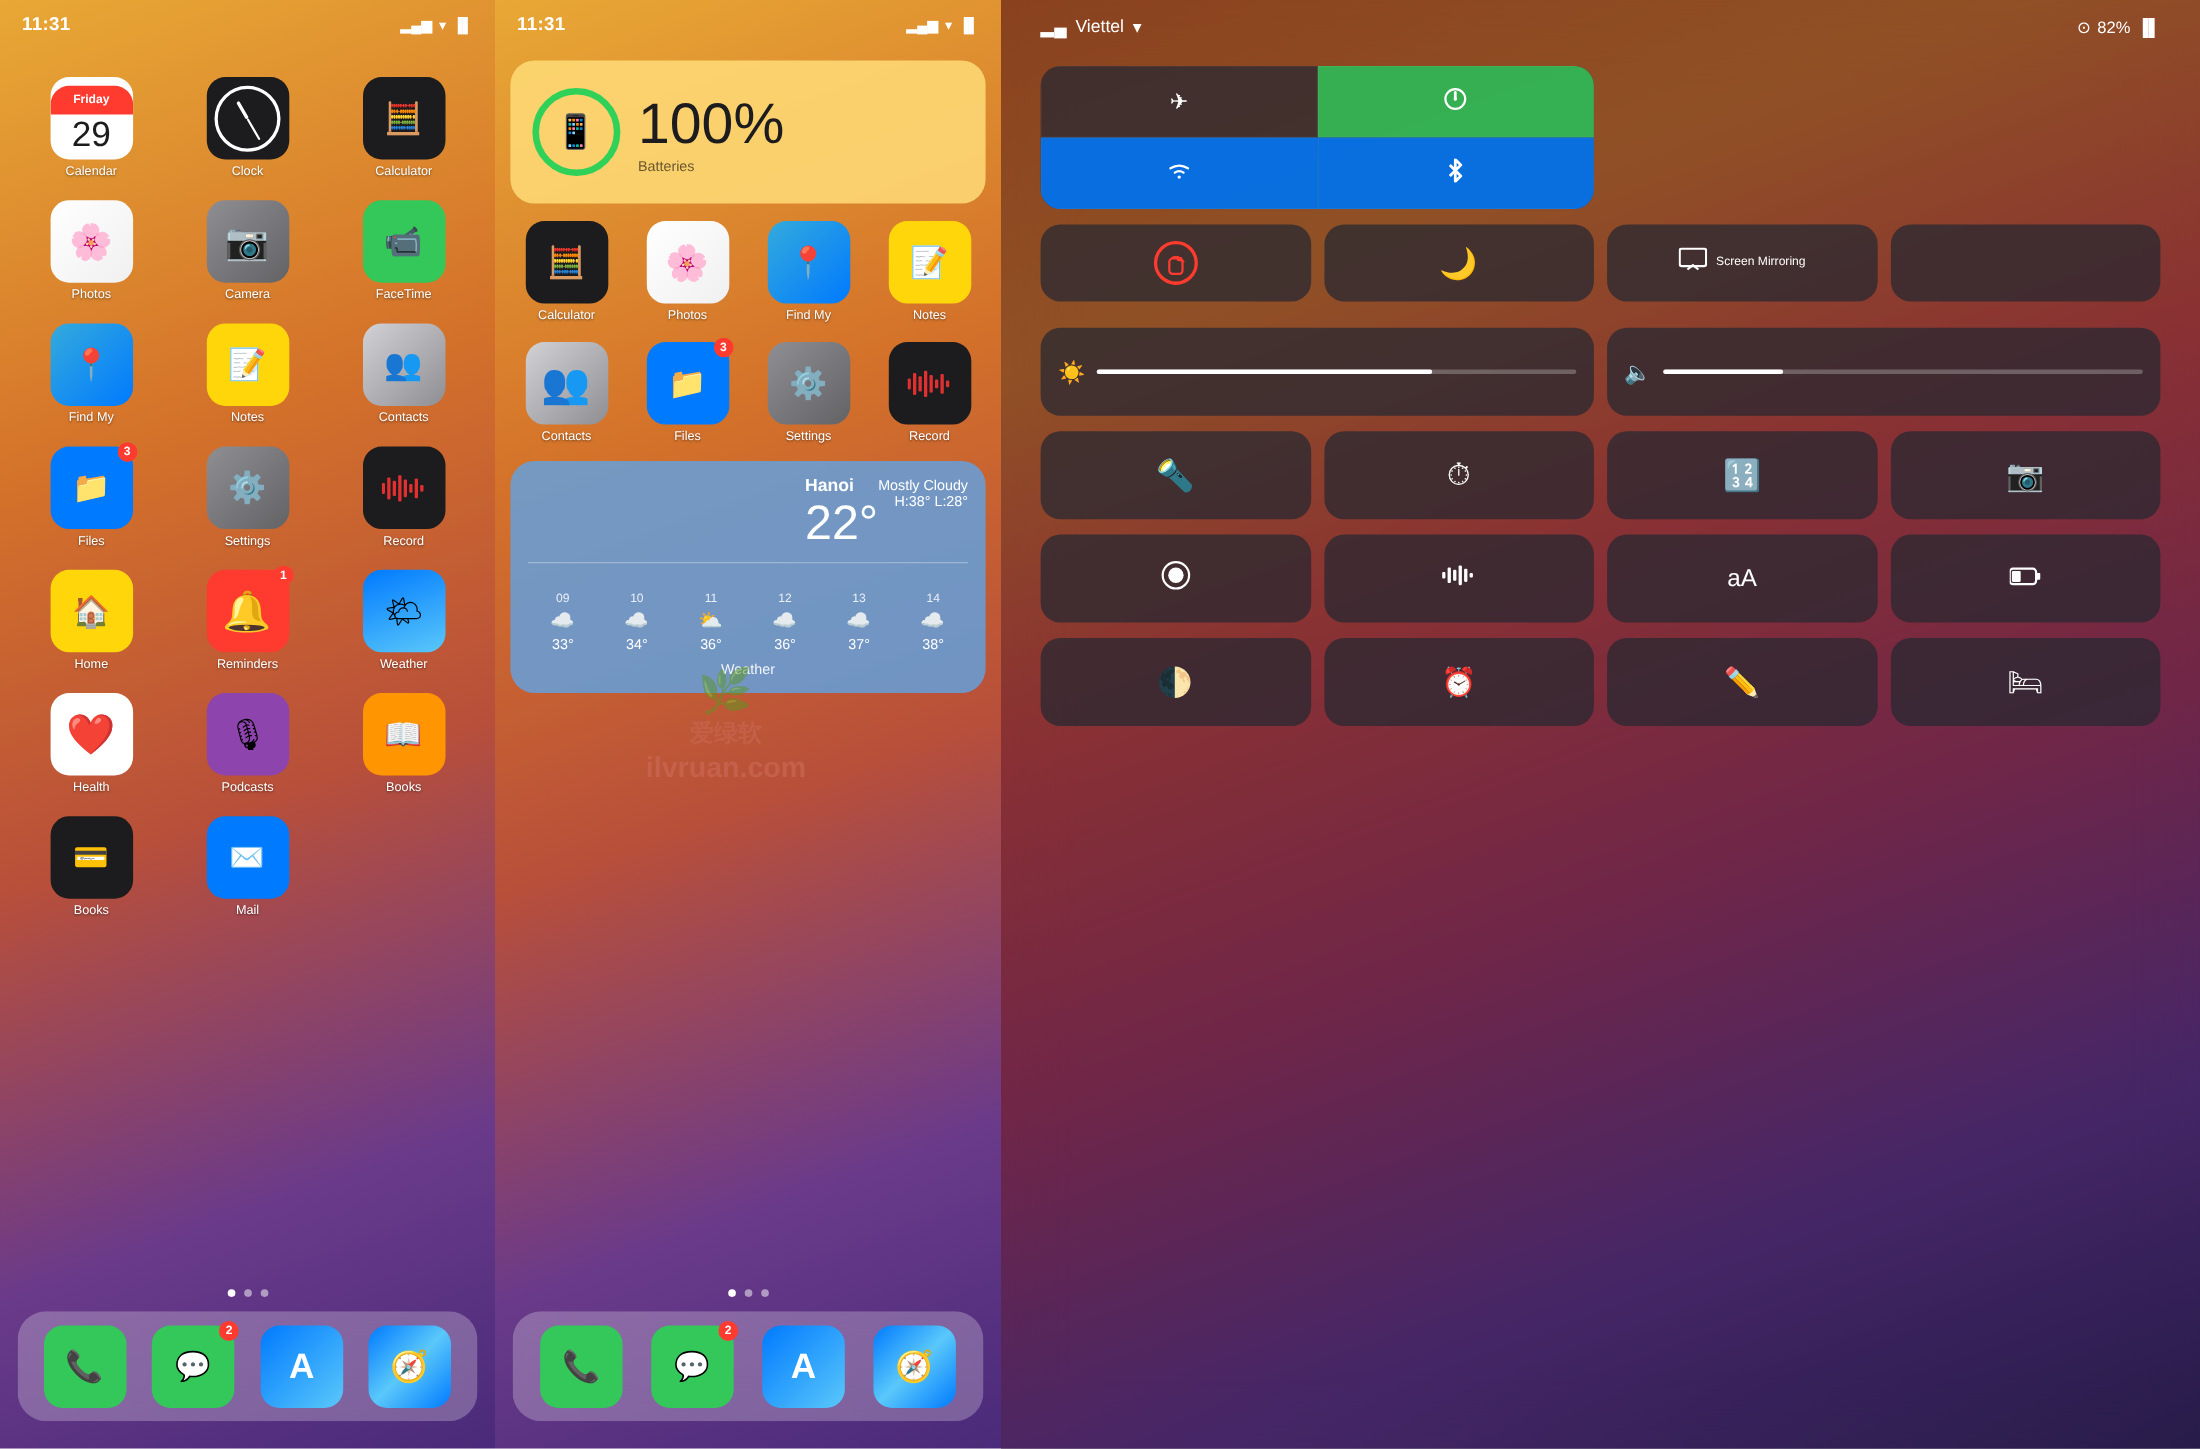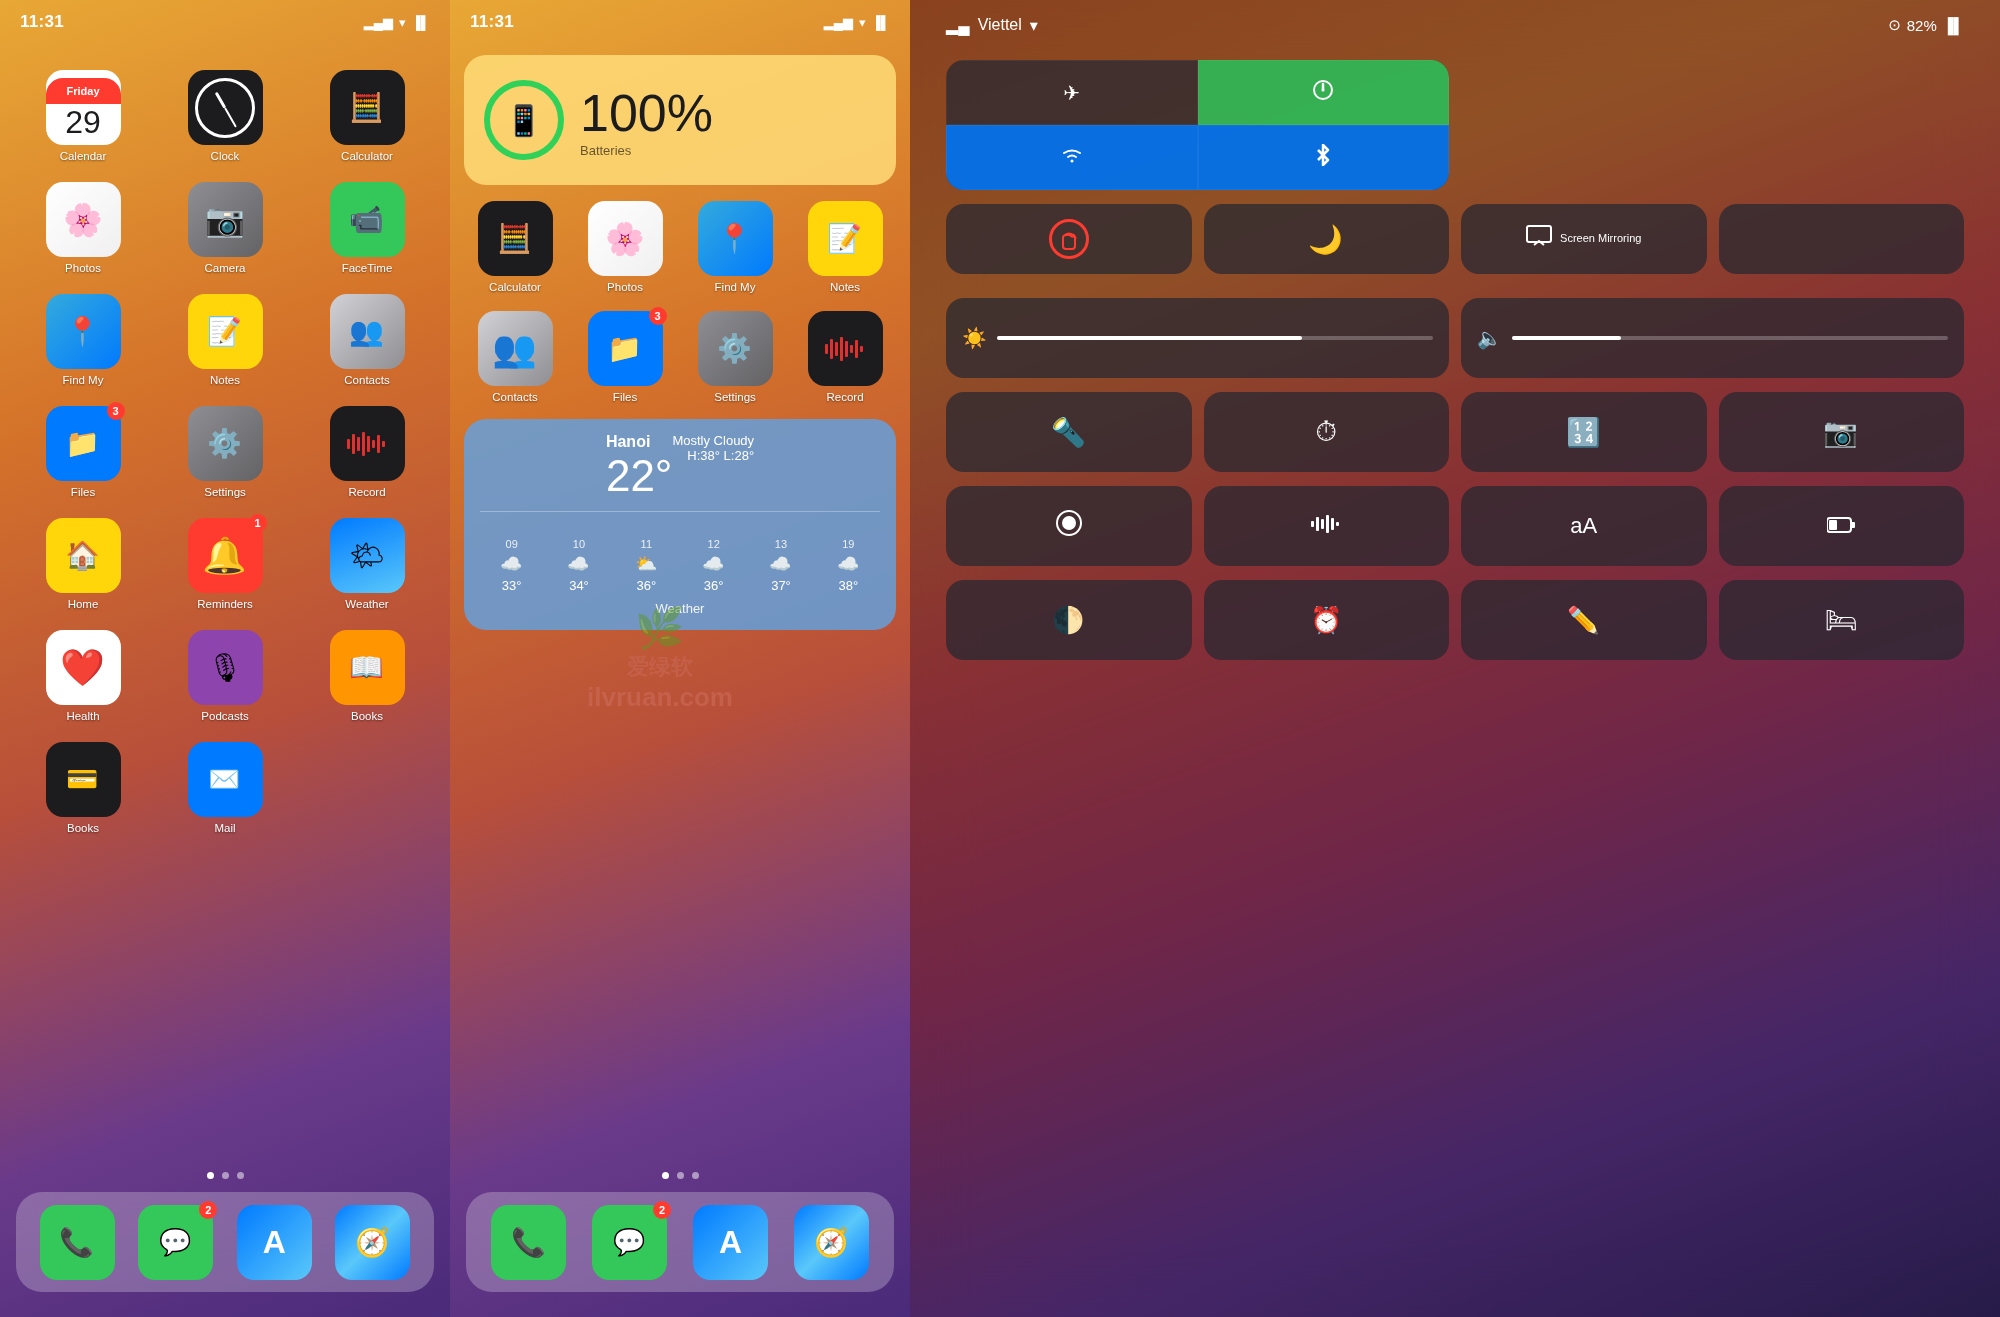--- a/index.html
+++ b/index.html
@@ -242,21 +242,21 @@
     
     .widget-weather {
       background: rgba(100, 160, 220, 0.85);
       border-radius: 22px;
       padding: 14px 16px;
       color: white;
       margin-top: 4px;
     }
     .weather-top {
       display: flex;
-      justify-content: center;
+      justify-content: flex-end;
       align-items: flex-start;
       margin-bottom: 8px;
     }
     .weather-city { font-size: 16px; font-weight: 600; }
     .weather-temp-main { font-size: 44px; font-weight: 200; }
     .weather-right { text-align: right; }
     .weather-condition { font-size: 13px; font-weight: 500; }
     .weather-range { font-size: 13px; }
     .weather-hours {
       display: grid;
@@ -822,21 +822,21 @@
           <span class="weather-hour-time">12</span>
           <span class="weather-hour-icon">☁️</span>
           <span class="weather-hour-temp">36°</span>
         </div>
         <div class="weather-hour">
           <span class="weather-hour-time">13</span>
           <span class="weather-hour-icon">☁️</span>
           <span class="weather-hour-temp">37°</span>
         </div>
         <div class="weather-hour">
-          <span class="weather-hour-time">19</span>
+          <span class="weather-hour-time">14</span>
           <span class="weather-hour-icon">☁️</span>
           <span class="weather-hour-temp">38°</span>
         </div>
       </div>
       <div class="weather-footer">Weather</div>
     </div>
   </div>
 
   <div class="page-dots">
     <div class="dot active"></div>

